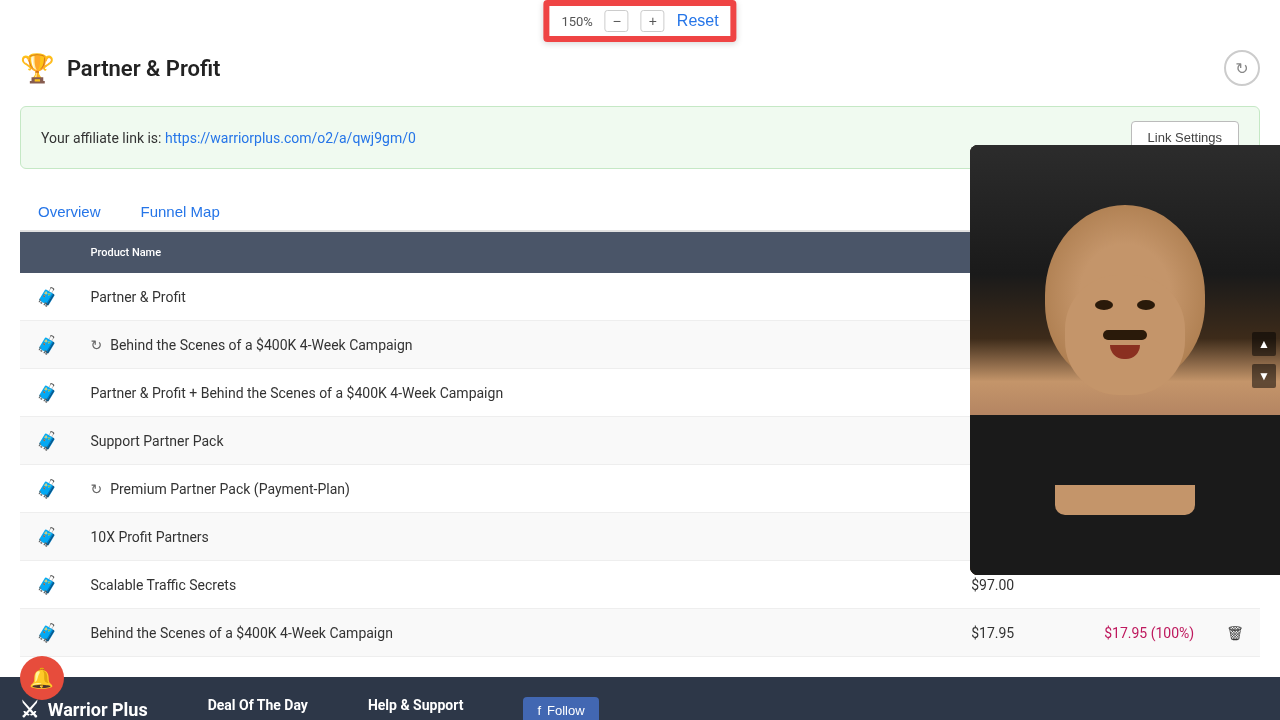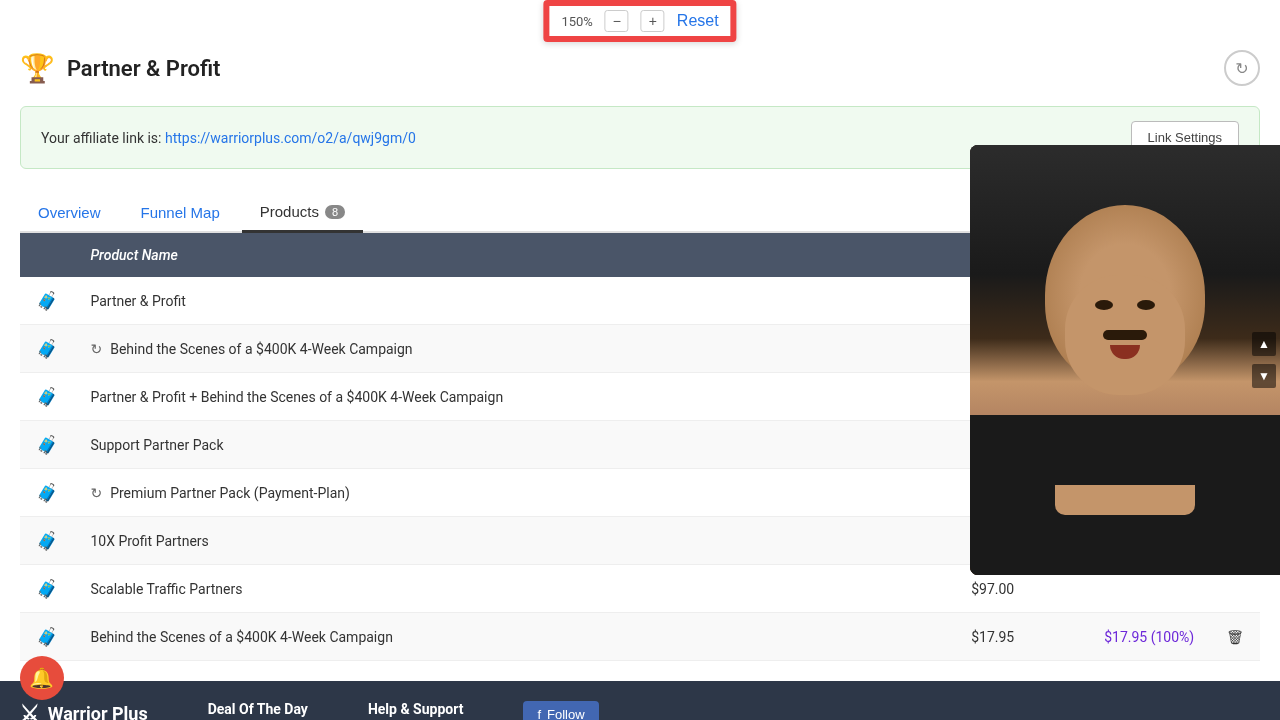--- a/index.html
+++ b/index.html
@@ -158,22 +158,21 @@
       margin-top: 0;
     }
     .table-header-row {
       background: #4a5568;
       color: #fff;
     }
     .table-header-row th {
       padding: 14px 16px;
       text-align: left;
       font-weight: 500;
-      font-size: 14px;
-      font-style: italic;
+      font-size: 11px;
     }
     .table-header-row th.price-col {
       text-align: right;
     }
     .table-row {
       border-bottom: 1px solid #eee;
     }
     .table-row:nth-child(even) {
       background: #f9f9f9;
     }
@@ -186,21 +185,21 @@
       width: 50px;
       color: #777;
       font-size: 18px;
     }
     .table-row td.price-col {
       text-align: right;
       color: #333;
     }
     .table-row td.commission-col {
       text-align: right;
-      color: #6d28d9;
+      color: #be185d;
     }
     .upsell-icon {
       color: #666;
       font-size: 14px;
     }
     .info-icon {
       color: #aaa;
       font-size: 14px;
     }
 
@@ -336,24 +335,20 @@
     </div>
     <button class="link-settings-btn">Link Settings</button>
   </div>
 
   <div class="tabs">
     <button class="tab">
       <span>Overview</span>
     </button>
     <button class="tab">
       <span>Funnel Map</span>
-    </button>
-    <button class="tab active">
-      <span>Products</span>
-      <span class="tab-badge">8</span>
     </button>
   </div>
 
   <table class="products-table">
     <thead>
       <tr class="table-header-row">
         <th style="width:50px"></th>
         <th>Product Name</th>
         <th class="price-col" style="width:100px">Price</th>
         <th class="price-col" style="width:180px"></th>
@@ -426,21 +421,21 @@
             </div>
           </td>
           <td class="price-col">$97.0</td>
           <td class="commission-col"></td>
           <td style="text-align: center;"></td>
         </tr>
         <tr class="table-row">
           <td class="icon-col">🧳</td>
           <td>
             <div class="product-name-cell">
-              <span>Scalable Traffic Partners</span>
+              <span>Scalable Traffic Secrets</span>
             </div>
           </td>
           <td class="price-col">$97.00</td>
           <td class="commission-col"></td>
           <td style="text-align: center;"></td>
         </tr>
         <tr class="table-row">
           <td class="icon-col">🧳</td>
           <td>
             <div class="product-name-cell">

